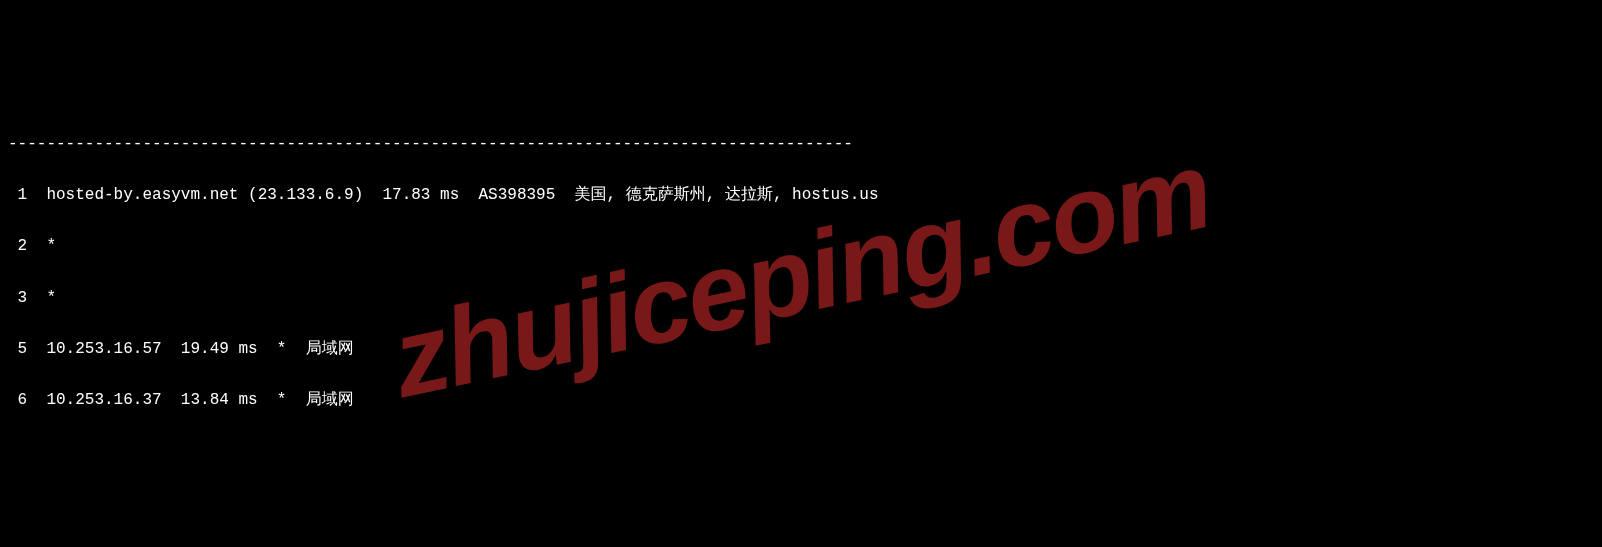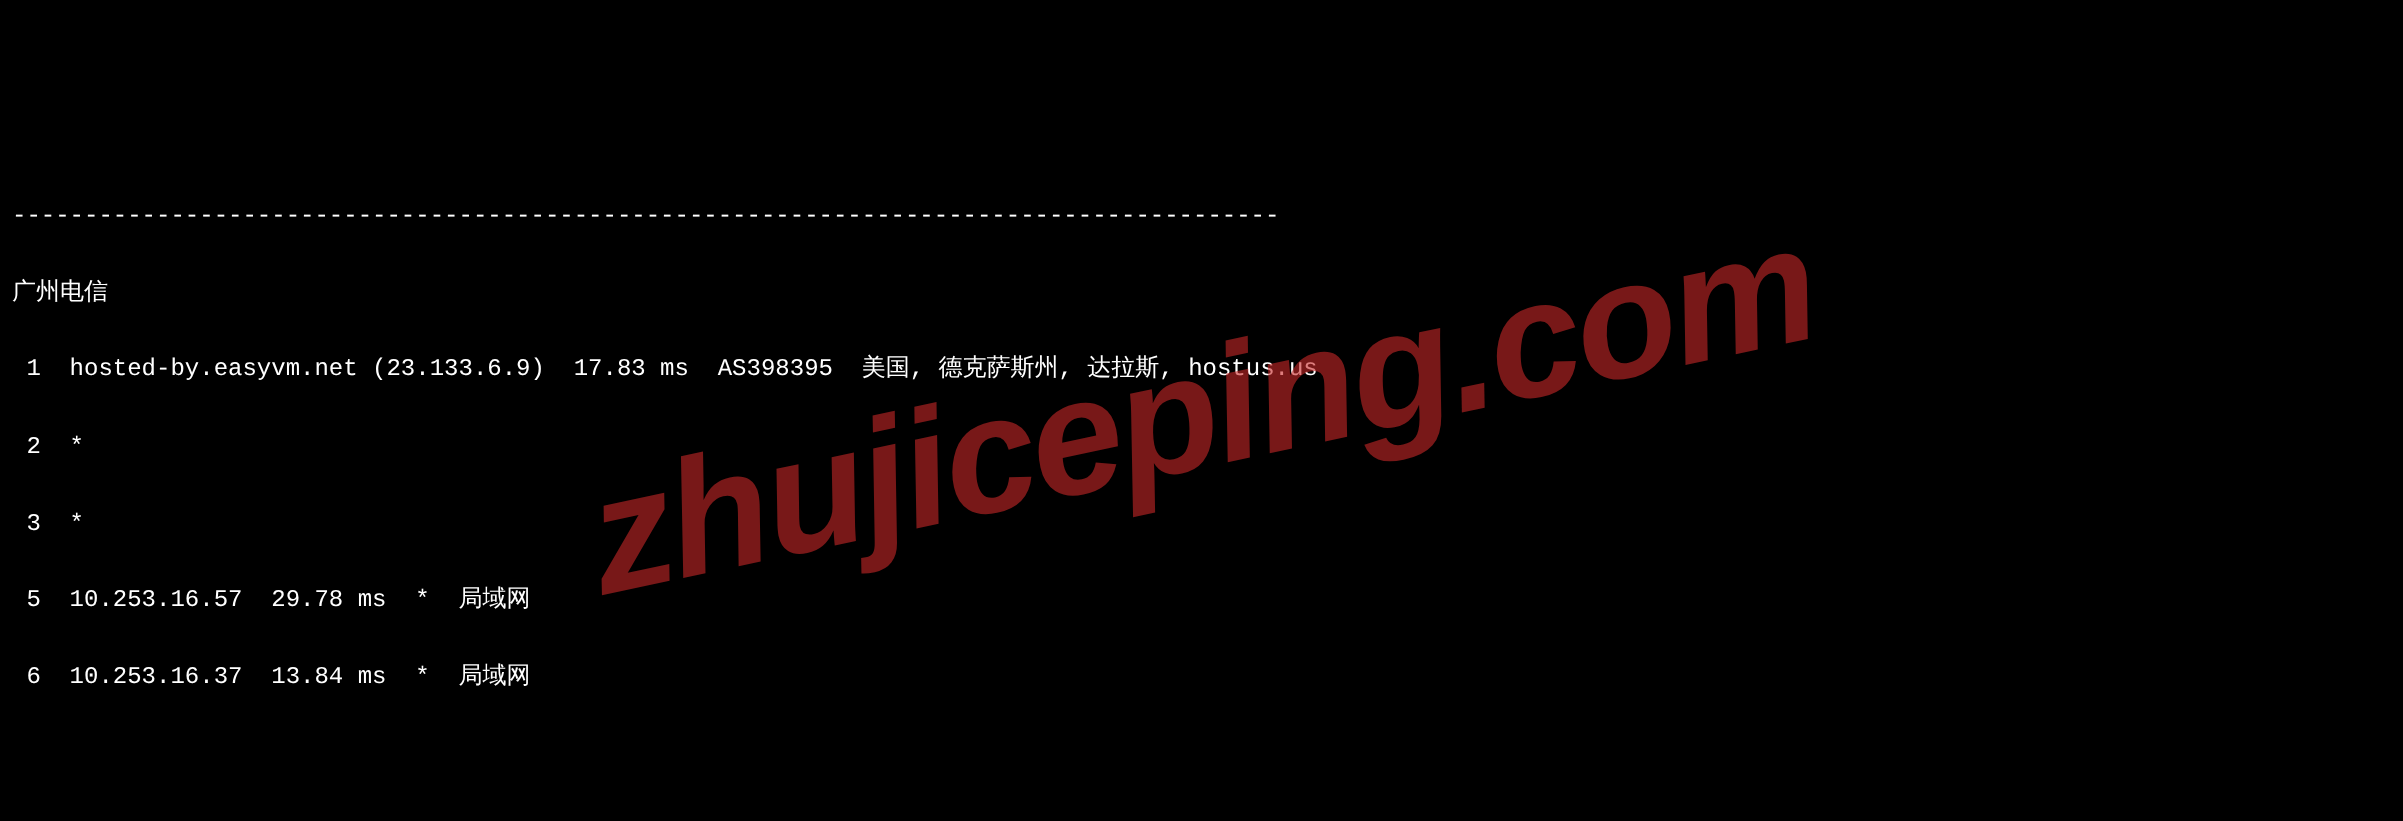--- a/index.html
+++ b/index.html
@@ -51,25 +51,24 @@
       text-align: right;
     }
   </style>
 </head>
 <body>
 
 
 
 <div class="terminal-output">
 <span class="line divider">----------------------------------------------------------------------------------------</span>
-<span class="line">广州电信</span>
 <span class="line"><span class="hop-num">1</span>  <span>hosted-by.easyvm.net (23.133.6.9)  17.83 ms  AS398395  美国, 德克萨斯州, 达拉斯, hostus.us</span></span>
 <span class="line"><span class="hop-num">2</span>  <span>*</span></span>
 <span class="line"><span class="hop-num">3</span>  <span>*</span></span>
-<span class="line"><span class="hop-num">5</span>  <span>10.253.16.57  29.78 ms  *  局域网</span></span>
+<span class="line"><span class="hop-num">5</span>  <span>10.253.16.57  19.49 ms  *  局域网</span></span>
 <span class="line"><span class="hop-num">6</span>  <span>10.253.16.37  13.84 ms  *  局域网</span></span>
 
 
 
 
 
 
 
 
 

